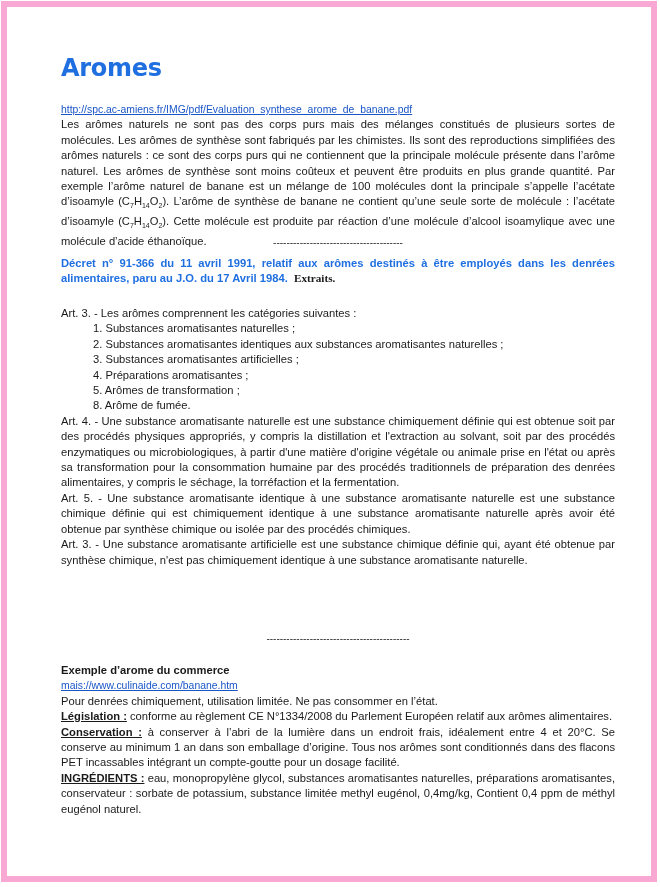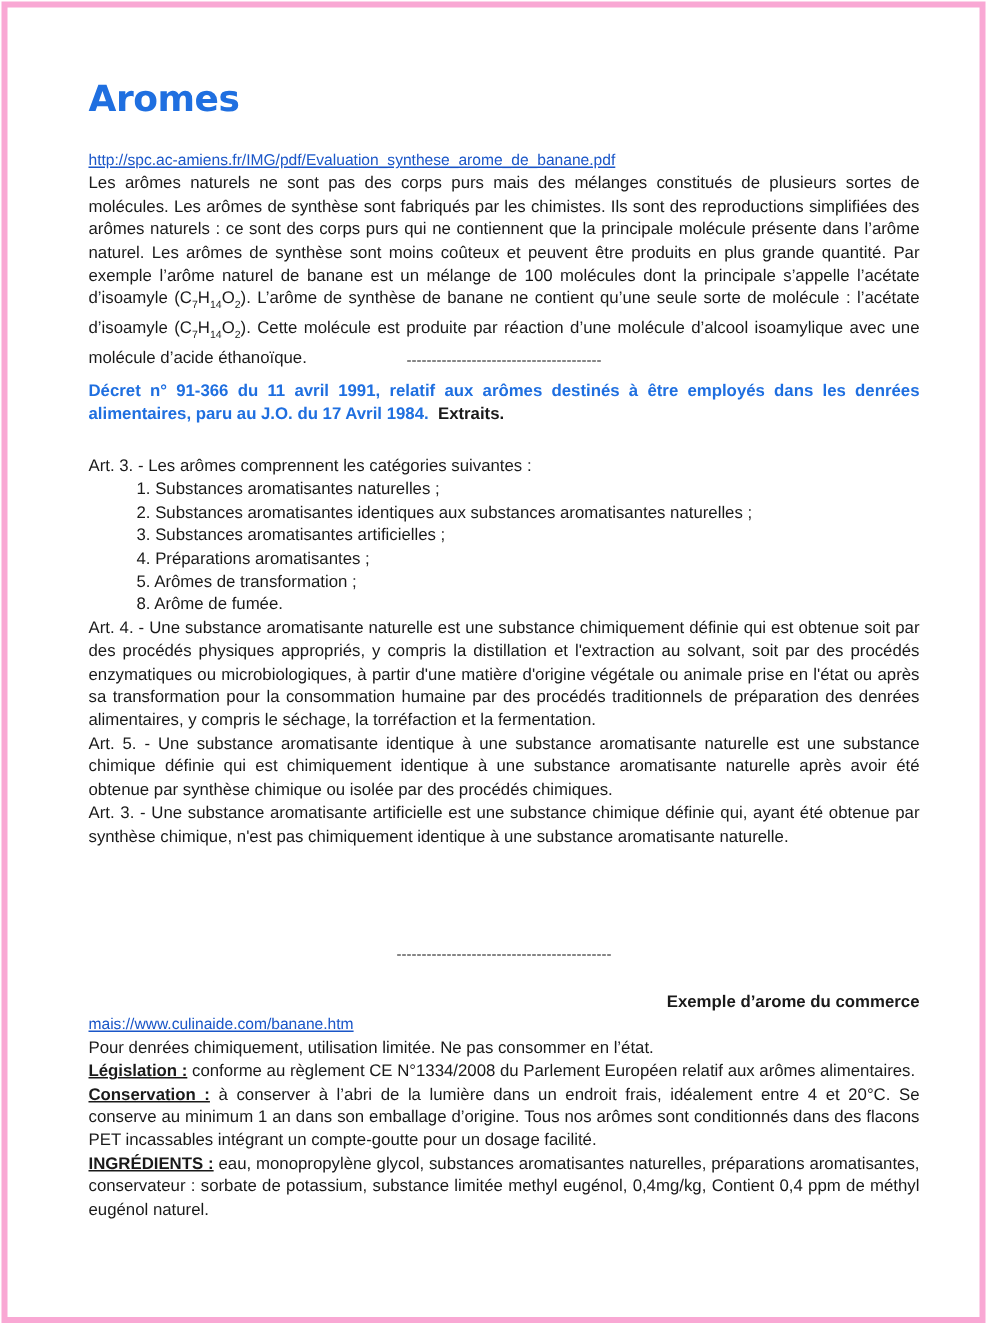--- a/index.html
+++ b/index.html
@@ -1,35 +1,35 @@
 <!DOCTYPE html>
 <html><head>
 <meta charset="utf-8">
 <style>
   html, body { margin: 0; padding: 0; background: #ffffff; }
   body { width: 660px; height: 887px; position: relative; overflow: hidden; }
   .page {
     position: absolute; left: 1px; top: 1px; width: 656px; height: 881px;
-    border: 4px solid #f9a8d4; background: #fff; box-sizing: border-box;
+    border: 6px solid #f9a8d4; background: #fff; box-sizing: border-box;
   }
   .title {
     position: absolute; left: 54px; top: 47px;
     font-family: "DejaVu Sans", sans-serif; font-weight: bold; font-size: 24px;
     color: #1f6fe0; letter-spacing: -0.3px; margin: 0;
   }
   .link { color: #1a56c8; text-decoration: underline; font-size: 10.4px; margin-top: 40px; }
   .just { text-align: justify; margin: 0; }
   .block { position: absolute; left: 54px; width: 554px; font-family: "Liberation Sans", sans-serif; font-size: 11.2px; color: #1a1a1a; line-height: 15.4px; }
   .sep { text-align: center; color: #333; letter-spacing: 0px; font-size: 10px; }
   .decree { color: #1f6fe0; font-weight: bold; text-align: justify; }
-  .decree .extraits { color: #1a1a1a; }
+  .decree .extraits { color: #1a1a1a; font-family: Liberation Serif, serif; }
   ol.cats { margin: 0; padding: 0 0 0 32px; list-style: none; }
   ol.cats li { margin: 0; padding: 0; }
   .label-ul { font-weight: bold; text-decoration: underline; }
-  .bold { font-weight: bold; text-align: right; }
+  .bold { font-weight: bold; }
 </style>
 </head>
 <body>
 
 <div class="page">
 
   <h1 class="title">Aromes</h1>
 
   <div class="block" style="top:95px;">
     <a class="link">http://spc.ac-amiens.fr/IMG/pdf/Evaluation_synthese_arome_de_banane.pdf</a>

